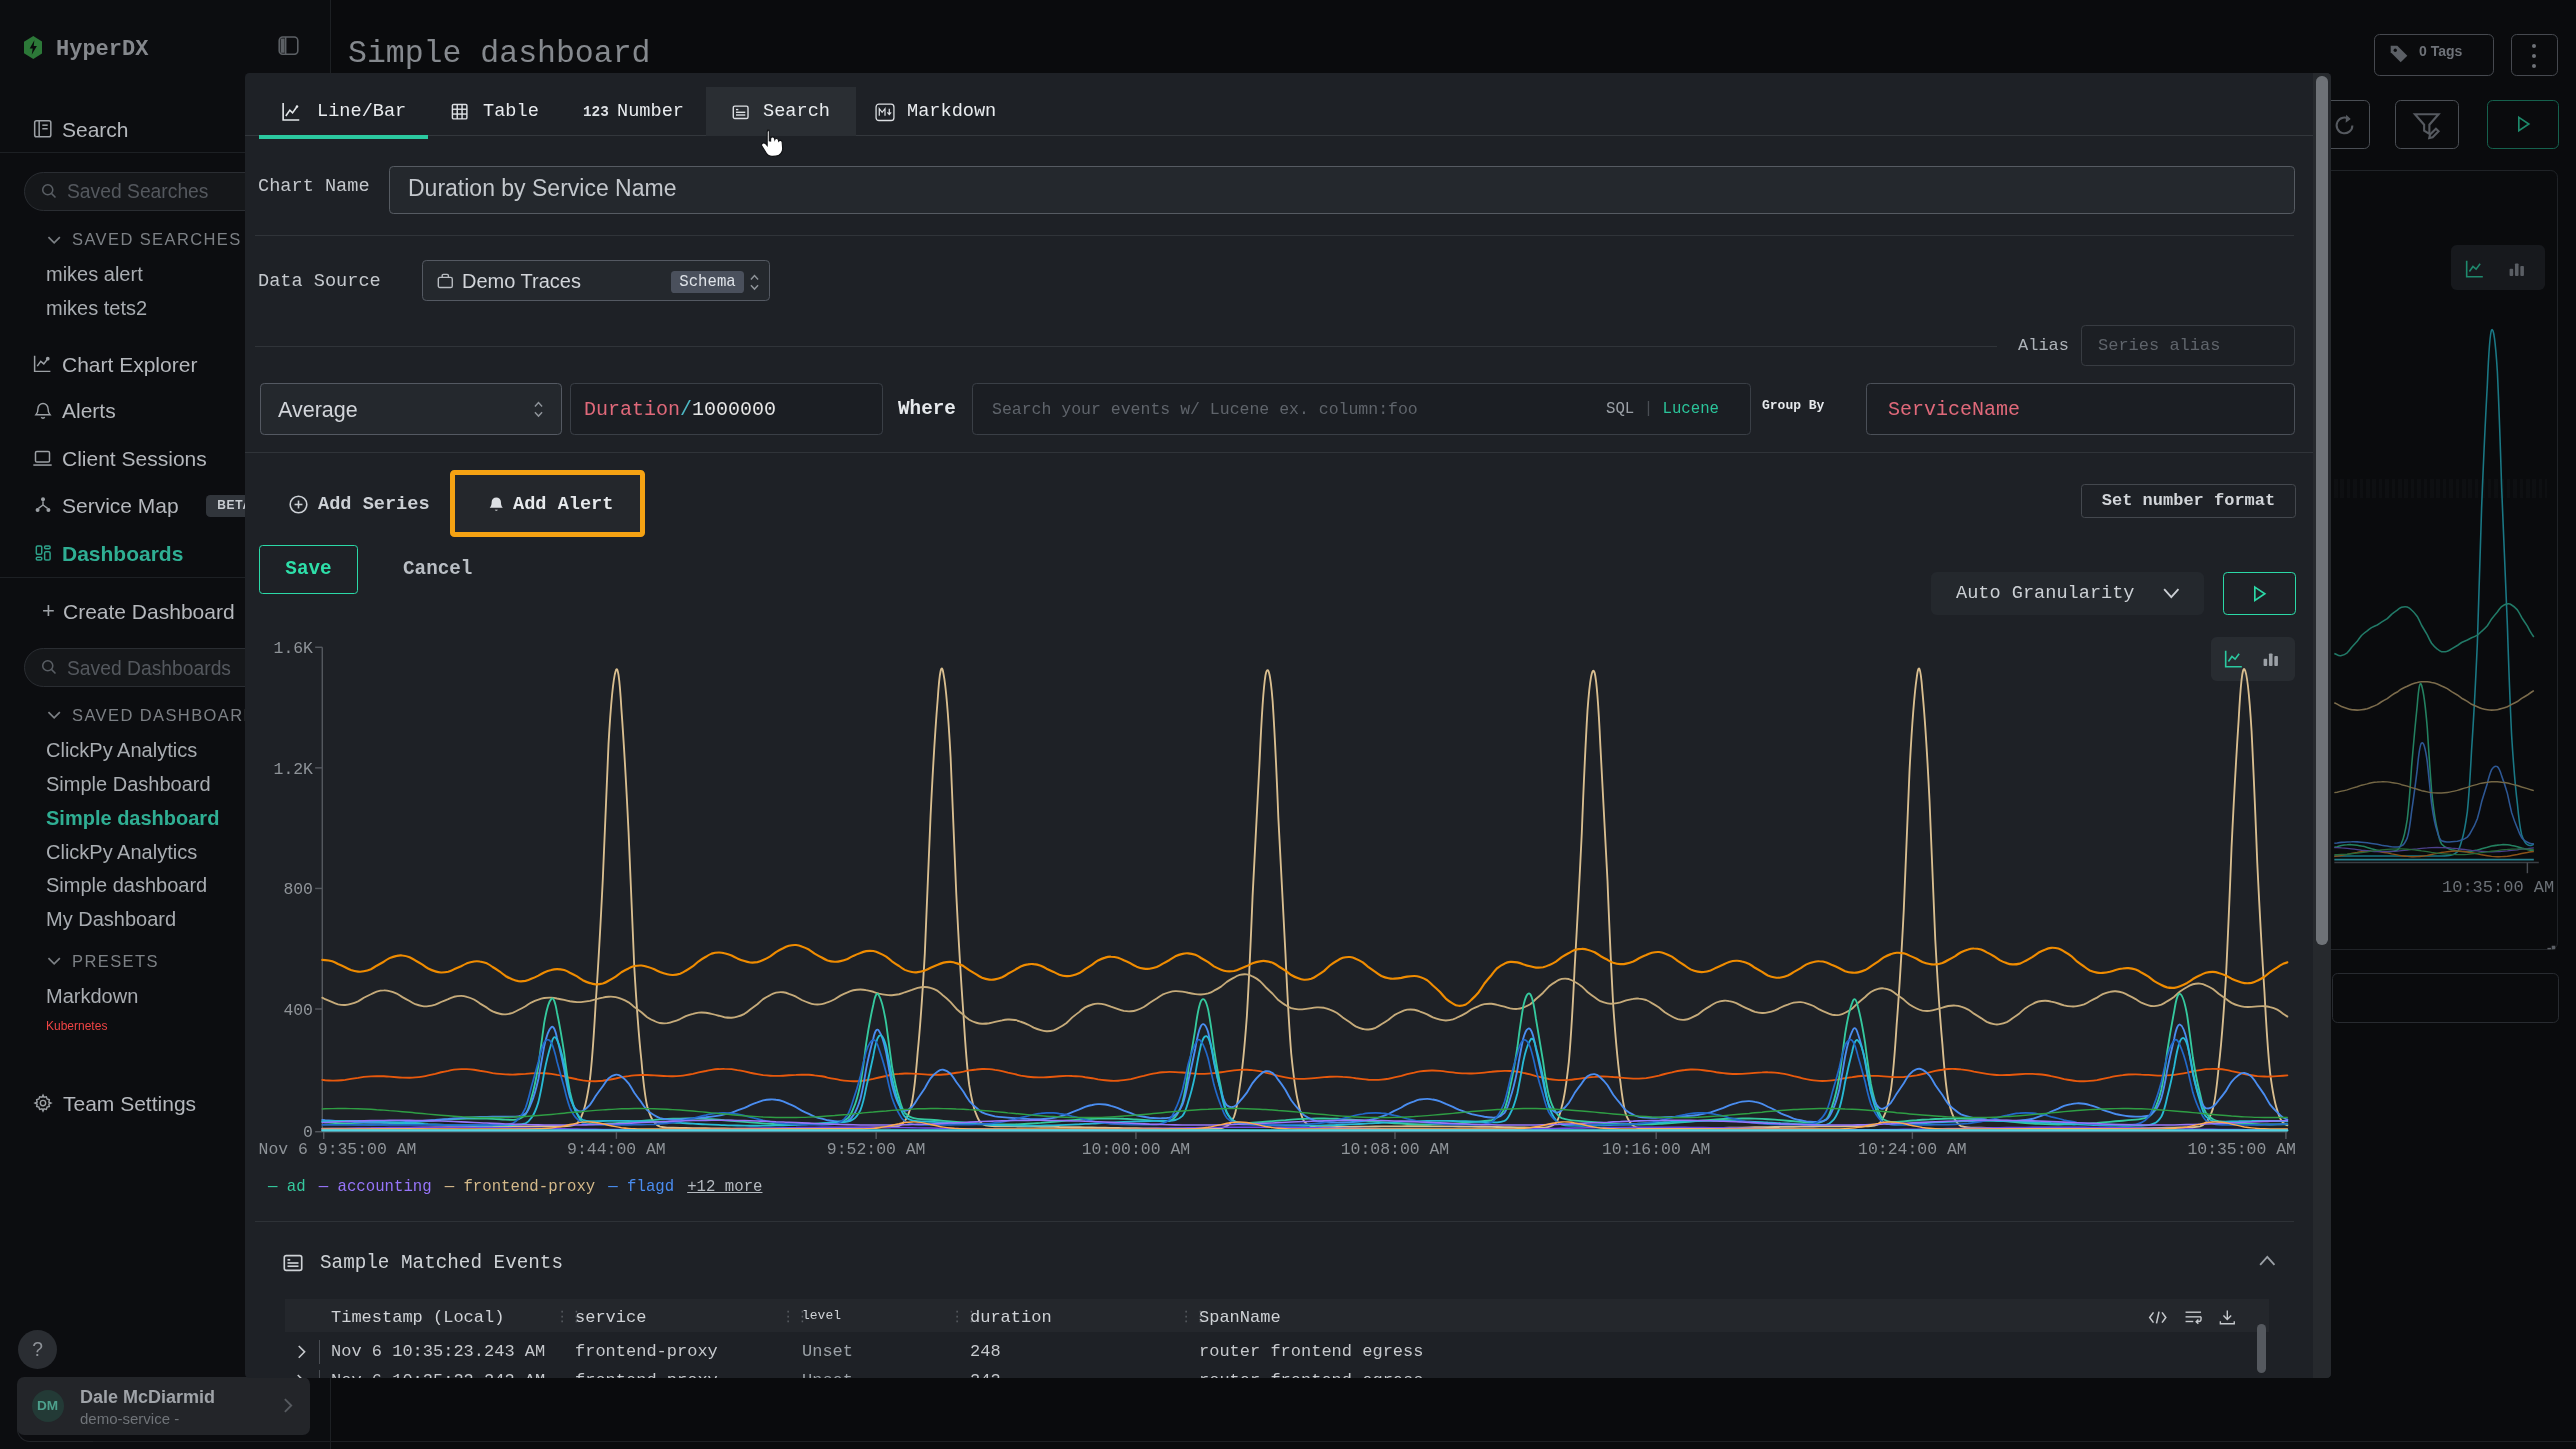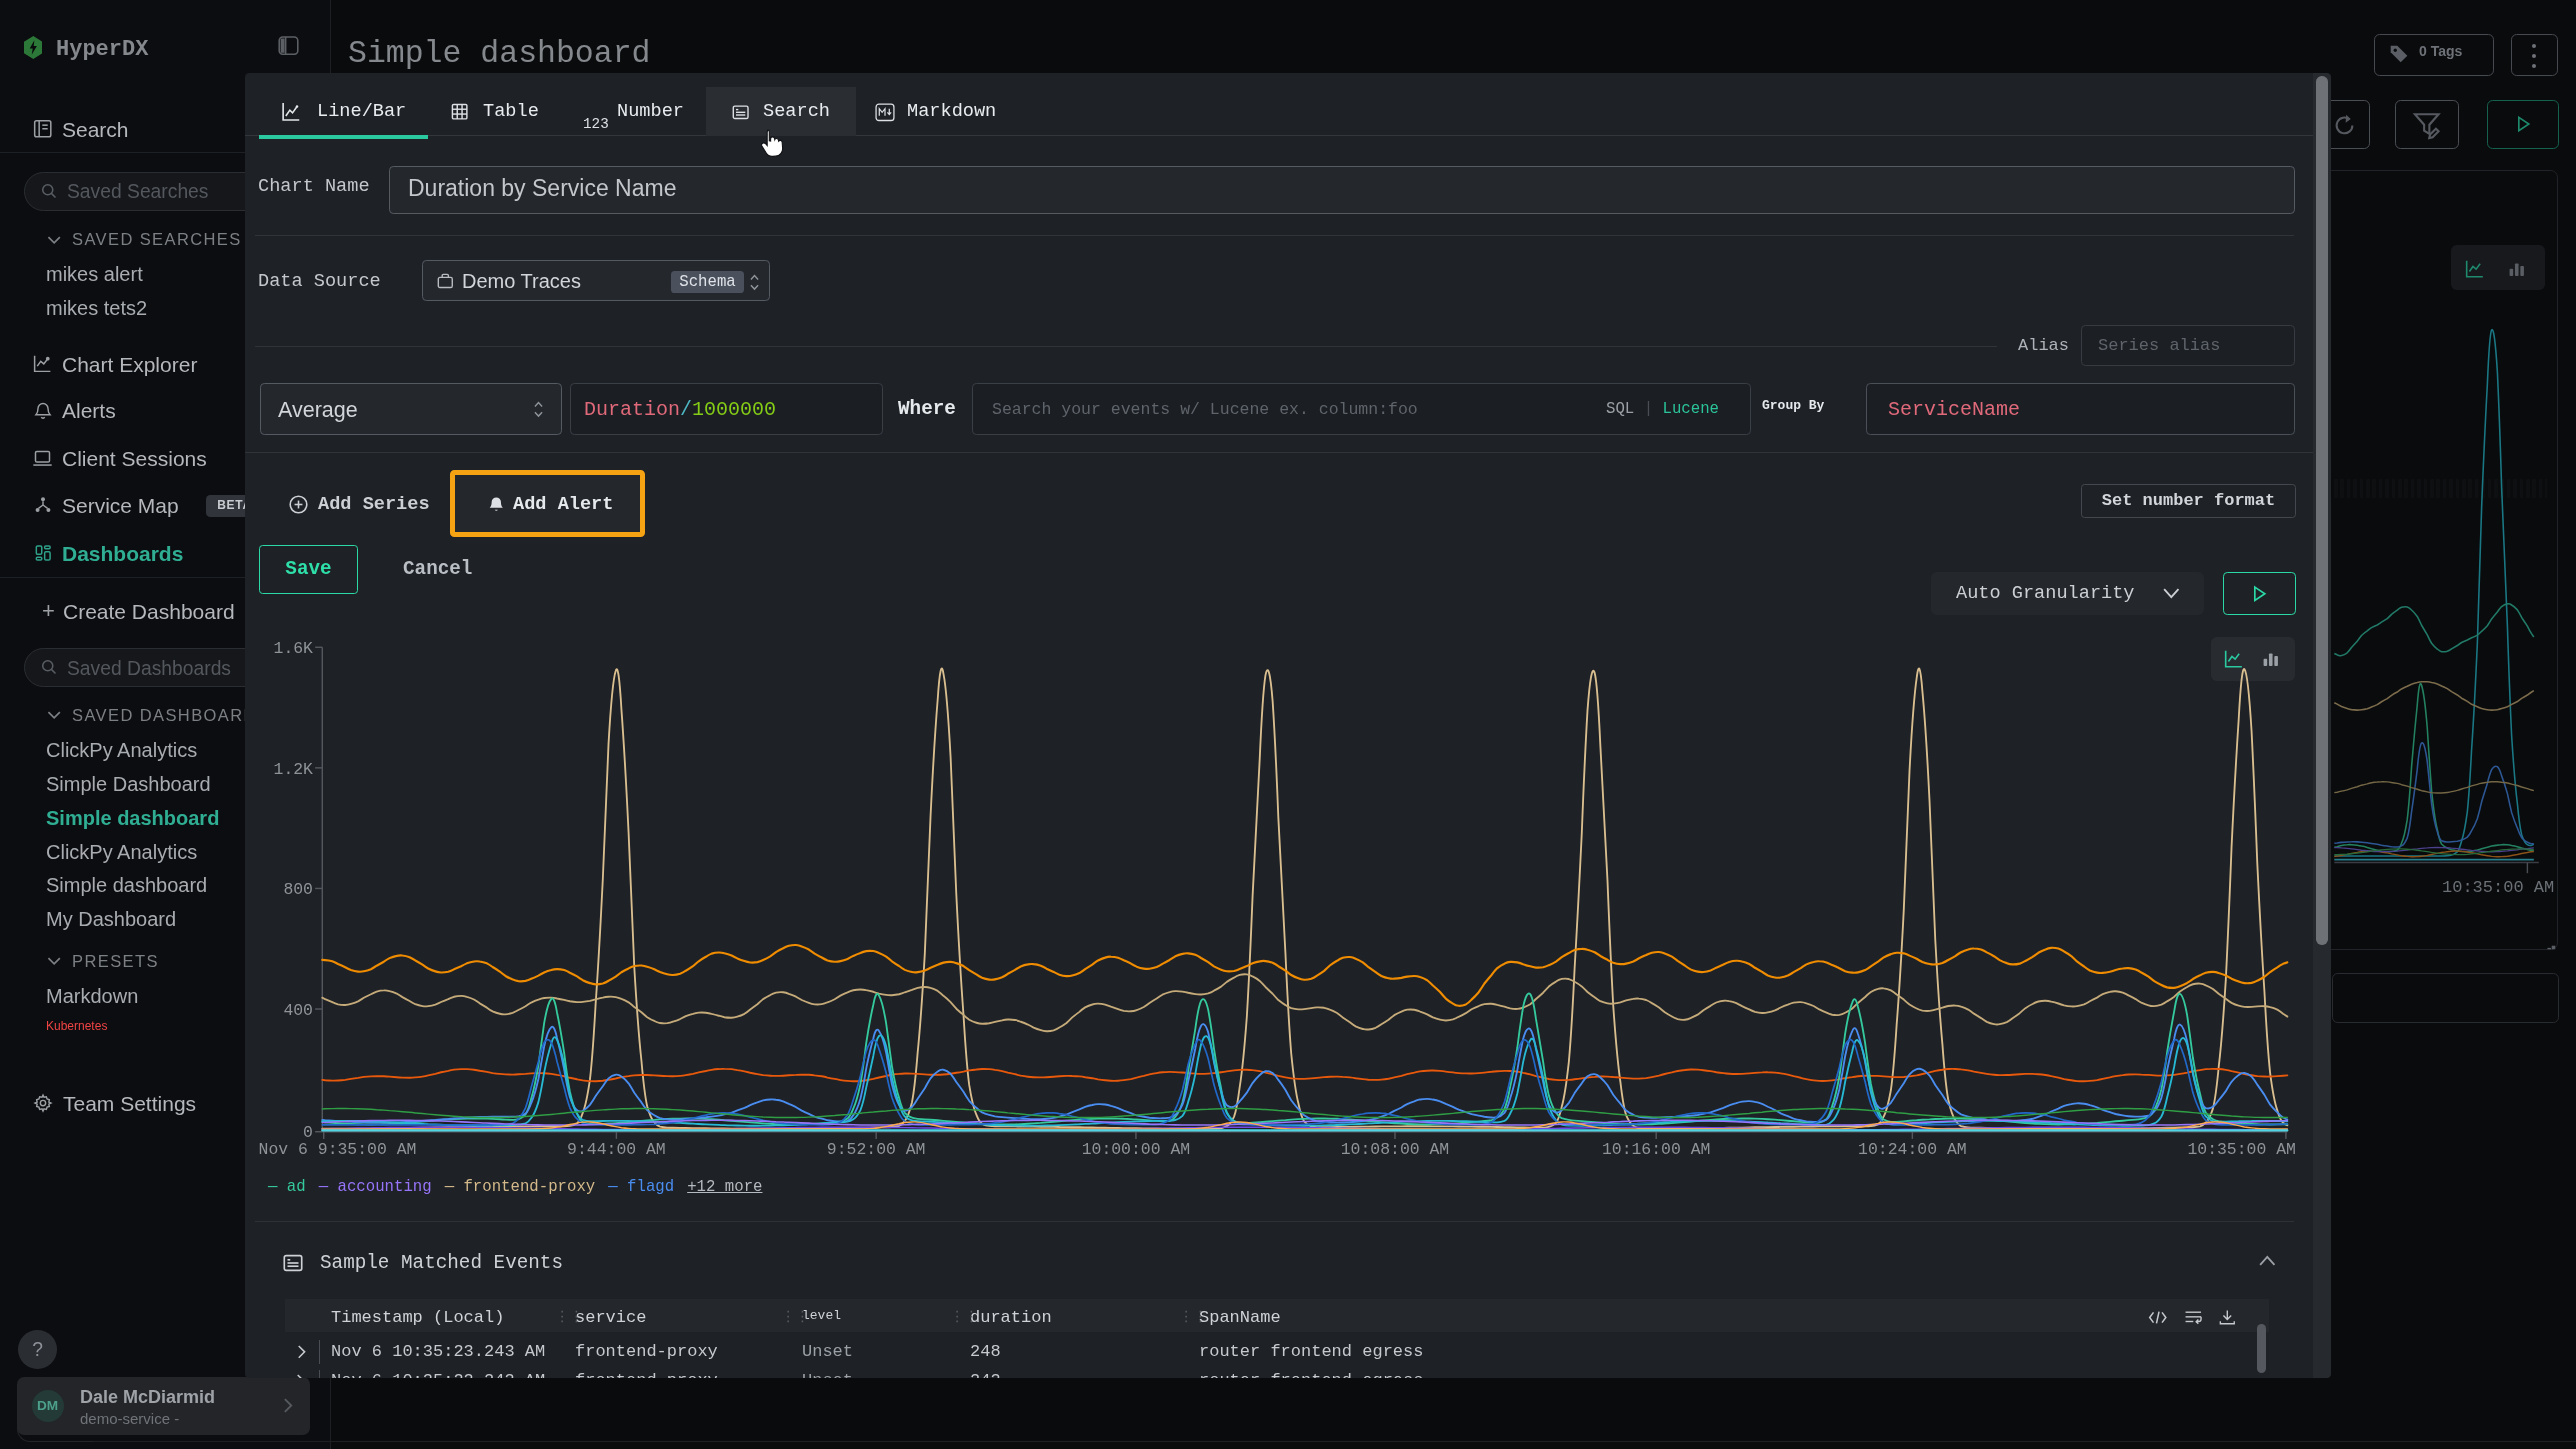--- a/index.html
+++ b/index.html
@@ -219,21 +219,21 @@
 <div class="abs mono" style="left:317px;top:101px;font-size:18.6px;color:#e9ecef;">Line/Bar</div>
 <div class="abs" style="left:259px;top:135px;width:169px;height:4.3px;background:#2bc9a0;"></div>
 <svg class="abs" style="left:450px;top:102px" width="19.3" height="19.3" viewBox="0 0 24 24" fill="none" stroke="#dde0e4" stroke-width="1.8">
   <rect x="3" y="3" width="18" height="18" rx="1.5"></rect>
       <line x1="3" y1="9" x2="21" y2="9"></line>
       <line x1="3" y1="15" x2="21" y2="15"></line>
       <line x1="9" y1="3" x2="9" y2="21"></line>
       <line x1="15" y1="3" x2="15" y2="21"></line>
 </svg>
 <div class="abs mono" style="left:483px;top:101px;font-size:18.6px;color:#e9ecef;">Table</div>
-<div class="abs mono" style="left:583px;top:116px;font-size:14.3px;color:#dde0e4;">123</div>
+<div class="abs mono" style="left:583px;top:104px;font-size:14.3px;color:#dde0e4;font-weight:bold;">123</div>
 <div class="abs mono" style="left:617px;top:101px;font-size:18.6px;color:#e9ecef;">Number</div>
 <svg class="abs" style="left:731px;top:103px" width="19.3" height="18.6" viewBox="0 0 24 24" fill="none" stroke="#dde0e4" stroke-width="1.8">
   <rect x="2.5" y="4" width="19" height="16" rx="2"></rect>
       <line x1="6" y1="8.5" x2="9" y2="8.5"></line>
       <line x1="6" y1="12" x2="18" y2="12"></line>
       <line x1="6" y1="15.5" x2="18" y2="15.5"></line>
 </svg>
 <div class="abs mono" style="left:763px;top:101px;font-size:18.6px;color:#e9ecef;">Search</div>
 <svg class="abs" style="left:875px;top:103px" width="20" height="18.6" viewBox="0 0 28 26" fill="none" stroke="#dde0e4" stroke-width="1.8">
   <rect x="1.5" y="1.5" width="25" height="23" rx="4"></rect>
@@ -269,21 +269,21 @@
 <div class="abs" style="left:2081px;top:325px;width:214px;height:41px;background:#1c1f24;border:1.4px solid #383c42;border-radius:4.3px;"></div>
 <div class="abs mono" style="left:2098px;top:336px;font-size:17px;color:#5f646b;">Series alias</div>
 
 <div class="abs" style="left:260px;top:383px;width:302px;height:52px;background:#24282d;border:1.4px solid #545962;border-radius:4.3px;"></div>
 <div class="abs sans" style="left:278px;top:398px;font-size:21.5px;color:#d2d5da;">Average</div>
 <svg class="abs" style="left:532px;top:400px" width="13" height="18.6" viewBox="0 0 18 26" fill="none" stroke="#8f949a" stroke-width="2">
       <polyline points="4,9 9,3.5 14,9"></polyline>
       <polyline points="4,17 9,22.5 14,17"></polyline>
     </svg>
 <div class="abs" style="left:570px;top:383px;width:313px;height:52px;background:#1b1e23;border:1.4px solid #3a3f46;border-radius:4.3px;"></div>
-<div class="abs mono" style="left:584px;top:398px;font-size:20px;"><span style="color:#e0697a;">Duration</span><span style="color:#4db8c4;">/</span><span style="color:#84cc16;">1000000</span></div>
+<div class="abs mono" style="left:584px;top:398px;font-size:20px;"><span style="color:#e0697a;">Duration</span><span style="color:#4db8c4;">/</span><span style="color:#e5e5e5;">1000000</span></div>
 <div class="abs mono" style="left:898px;top:398px;font-size:19.3px;font-weight:bold;color:#e6e9ec;">Where</div>
 <div class="abs" style="left:972px;top:383px;width:779px;height:52px;background:#1b1e23;border:1.4px solid #3a3f46;border-radius:4.3px;"></div>
 <div class="abs mono" style="left:992px;top:400px;font-size:16.5px;color:#5f646b;">Search your events w/ Lucene ex. column:foo</div>
 <div class="abs mono" style="left:1606px;top:400px;font-size:15.7px;color:#9ba0a6;">SQL <span style="color:#4a4e54;">|</span> <span style="color:#2bc49a;">Lucene</span></div>
 <div class="abs mono" style="left:1762px;top:398px;font-size:13px;font-weight:bold;color:#e6e9ec;">Group By</div>
 <div class="abs" style="left:1866px;top:383px;width:429px;height:52px;background:#1b1e23;border:1.4px solid #4b5058;border-radius:4.3px;"></div>
 <div class="abs mono" style="left:1888px;top:398px;font-size:20px;color:#e0697a;">ServiceName</div>
 <div class="abs" style="left:245px;top:452px;width:2068px;height:0.7px;background:#303439;"></div>
 
 <svg class="abs" style="left:288px;top:494px" width="21" height="21" viewBox="0 0 24 24" fill="none" stroke="#ccd0d5" stroke-width="1.8">

